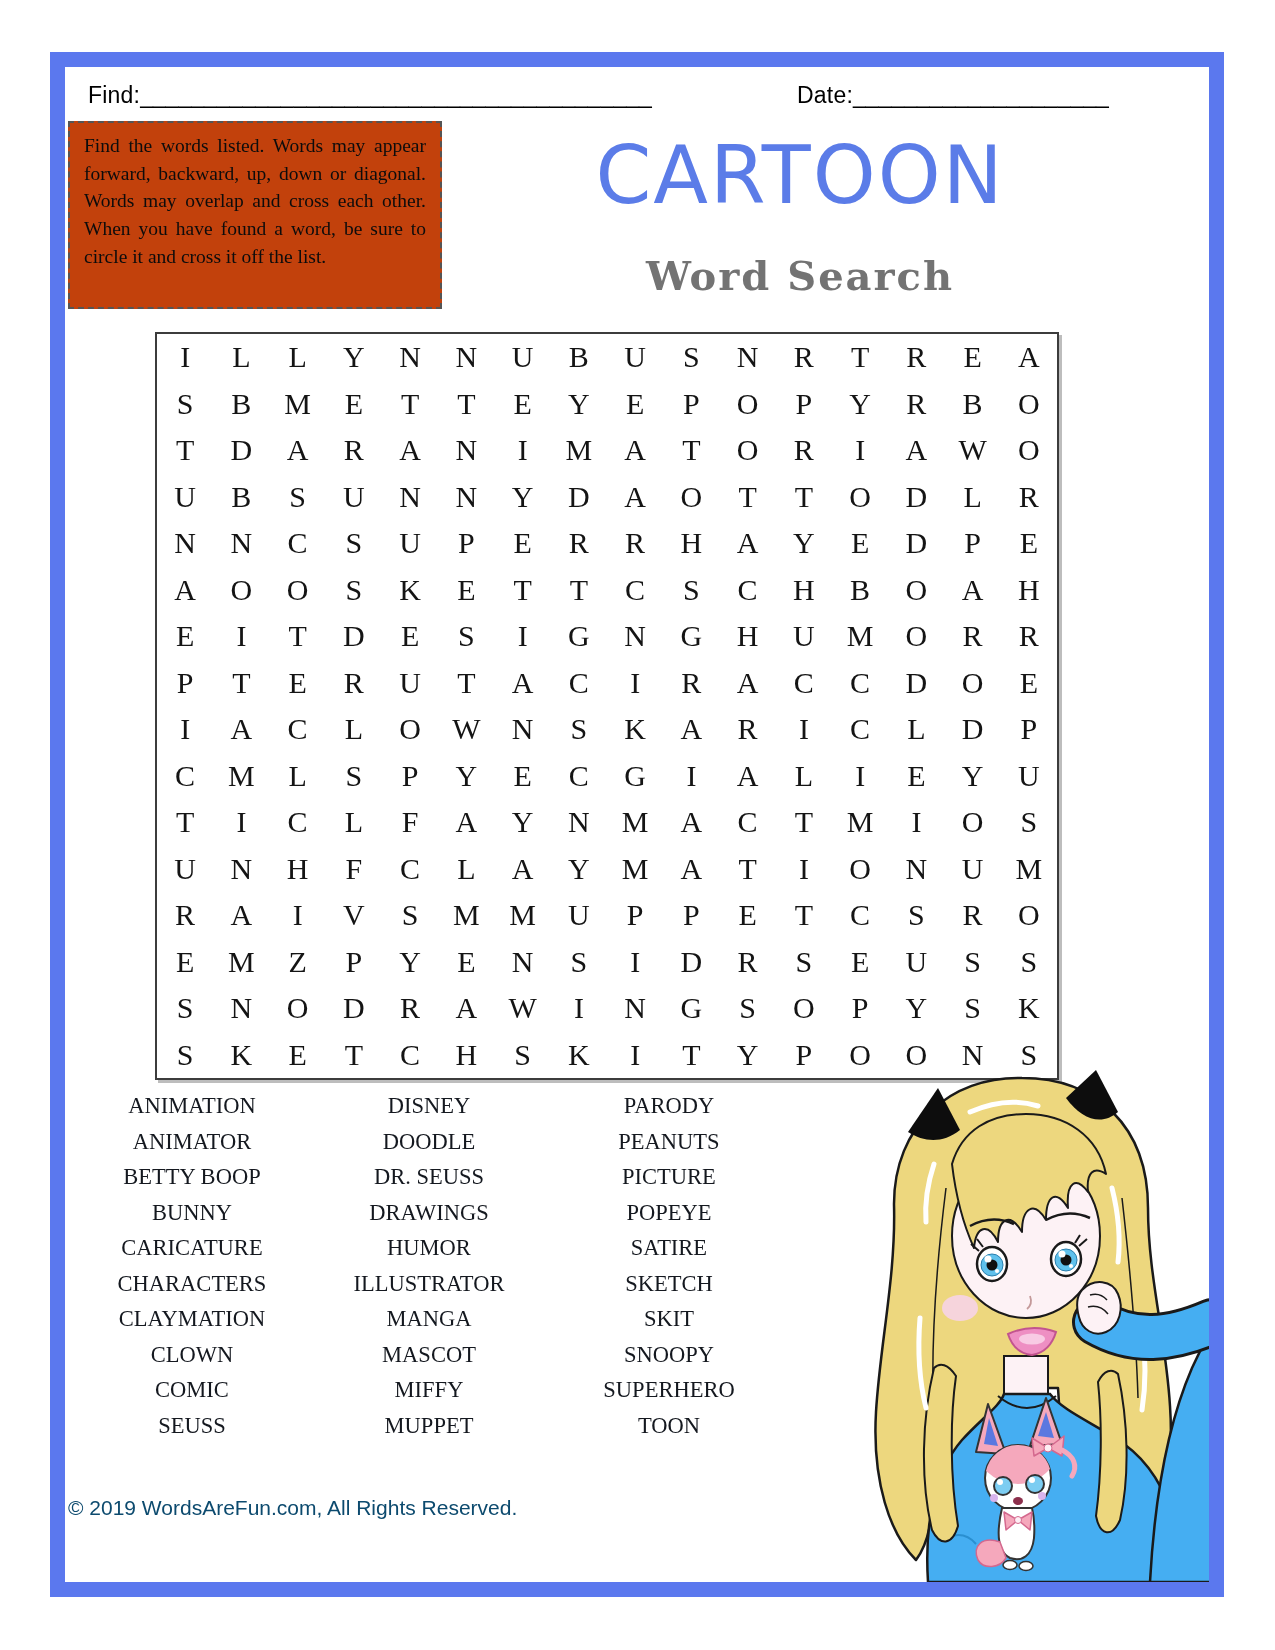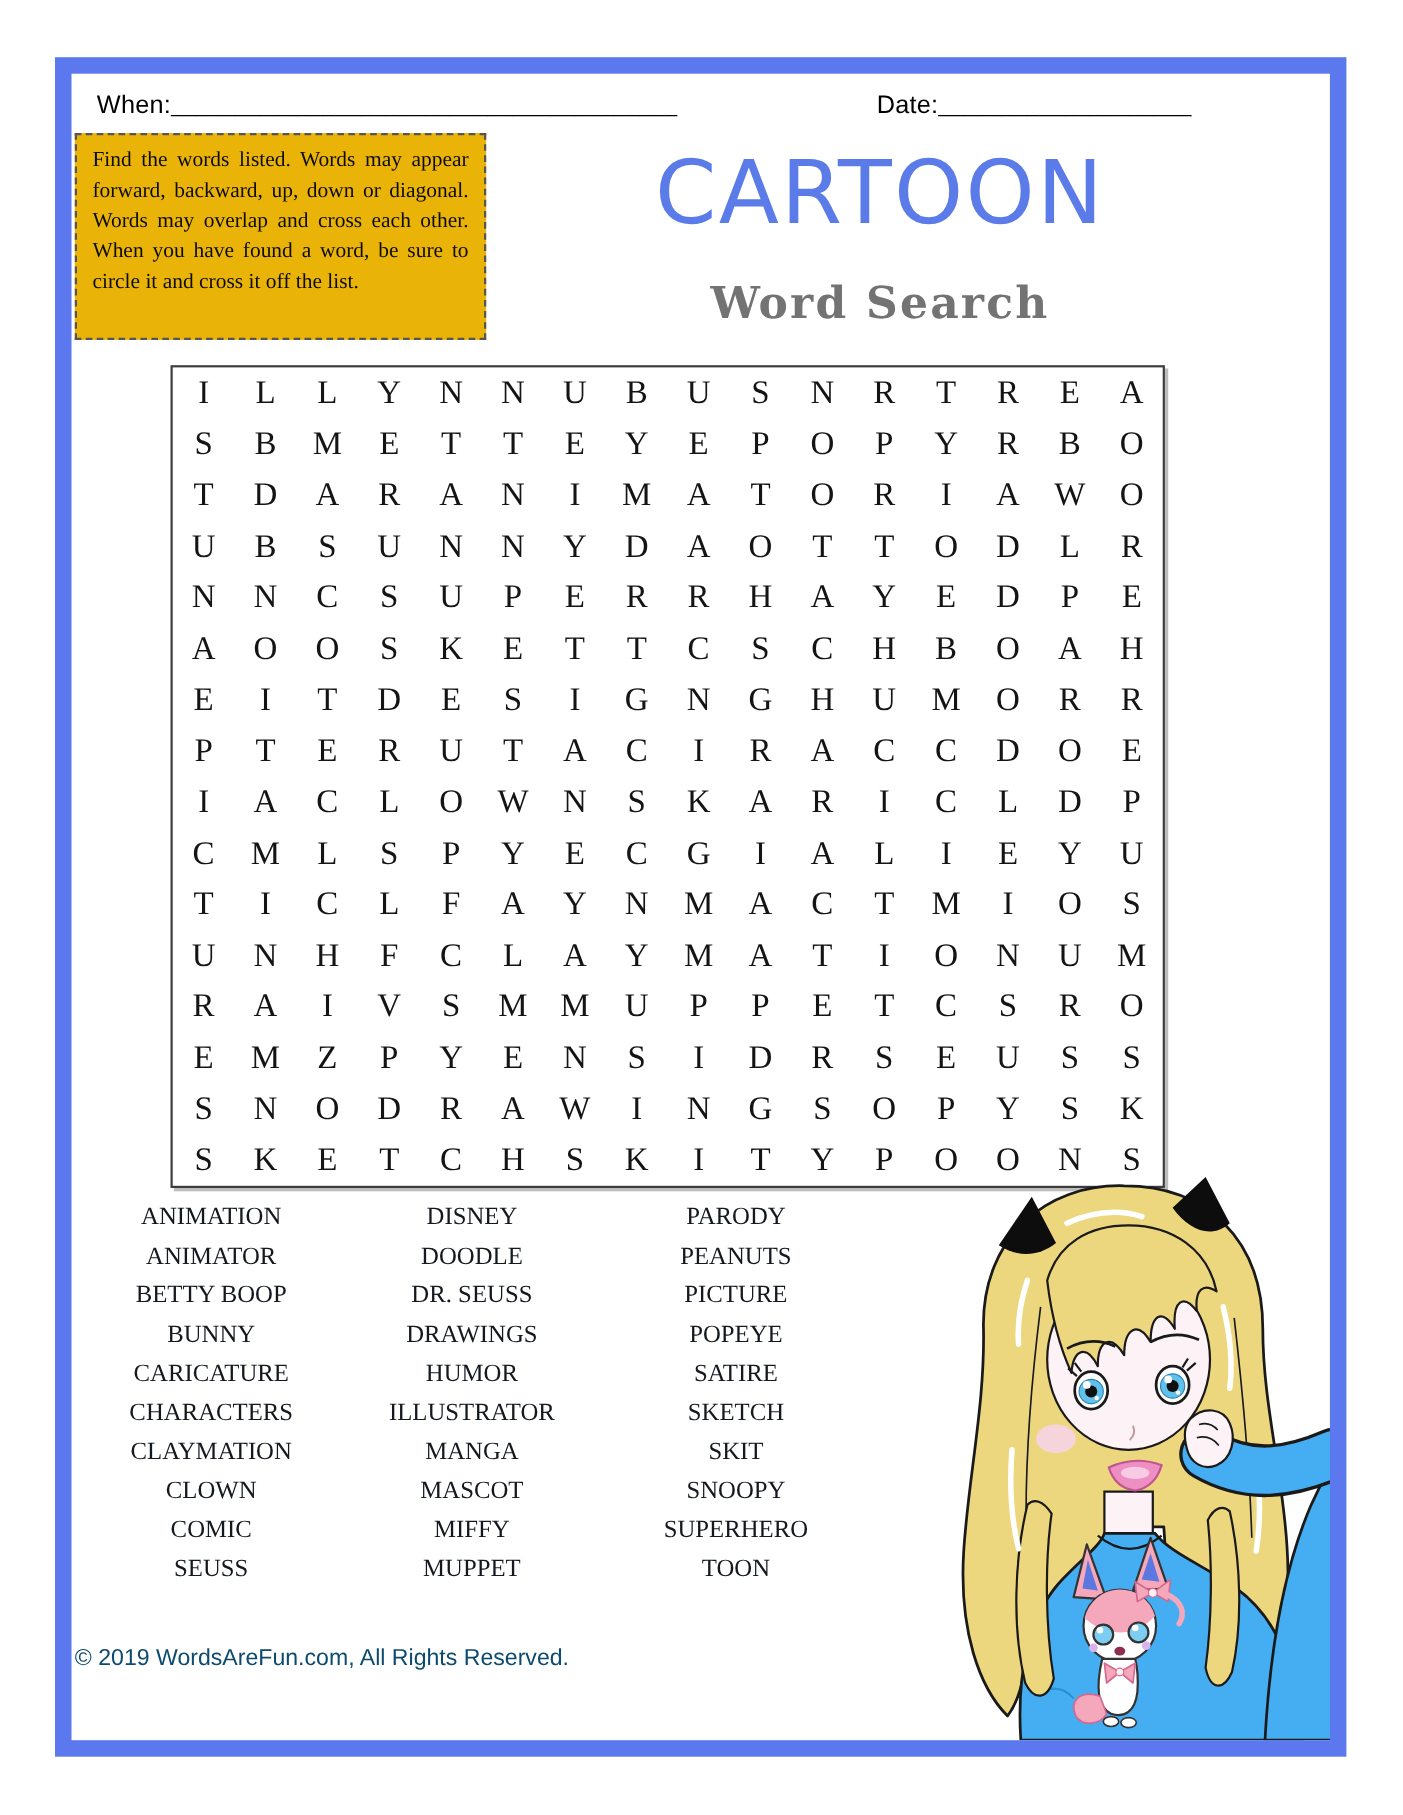--- a/index.html
+++ b/index.html
@@ -5,28 +5,28 @@
   html,body{margin:0;padding:0;}
   body{
     width:1275px;height:1650px;position:relative;background:#ffffff;
     font-family:"Liberation Sans",sans-serif;overflow:hidden;color:#111;
   }
   .frame{
     position:absolute;left:50px;top:52px;width:1174px;height:1545px;
     border:15px solid #5b78ee;box-sizing:border-box;z-index:10;pointer-events:none;
   }
   .field{position:absolute;font-size:23px;color:#000;letter-spacing:0.2px;}
-  .field .line{letter-spacing:0;font-family:Liberation Serif, serif;}
+  .field .line{letter-spacing:0;}
   .name-field{left:88px;top:82px;}
   .date-field{left:797px;top:82px;}
   .instructions{
     position:absolute;left:68px;top:121px;width:374px;height:188px;
     border:2px dashed #555;box-sizing:border-box;padding:9px 14px;
     font-family:"Liberation Serif",serif;font-size:19.5px;line-height:1.42;
-    text-align:justify;color:#0c0c0c;background:#eab308;
+    text-align:justify;color:#0c0c0c;background:#c2410c;
   }
   .title{
     position:absolute;left:450px;top:136px;width:700px;text-align:center;
     font-family:"DejaVu Sans",sans-serif;font-weight:400;font-size:80px;
     letter-spacing:2px;color:#5b7ce8;line-height:1;
   }
   .subtitle{
     position:absolute;left:450px;top:252px;width:700px;text-align:center;
     font-family:"DejaVu Serif",serif;font-weight:700;font-size:40px;
     letter-spacing:2px;color:#737373;
@@ -53,21 +53,21 @@
   }
   .illus{position:absolute;left:850px;top:1068px;width:362px;height:514px;z-index:5;}
 </style>
 </head>
 <body>
 
 <div class="page">
 
   <div class="frame"></div>
 
-  <div class="field name-field"><span>When:</span><span class="line">________________________________________</span></div>
+  <div class="field name-field"><span>Find:</span><span class="line">________________________________________</span></div>
 
   <div class="field date-field"><span>Date:</span><span class="line">____________________</span></div>
 
   <div class="instructions">Find the words listed.  Words may appear forward, backward, up, down or diagonal.  Words may overlap and cross each other.  When you have found a word, be sure to circle it and cross it off the list.</div>
 
   <div class="title">CARTOON</div>
 
   <div class="subtitle">Word Search</div>
 
   <div class="grid-box">

